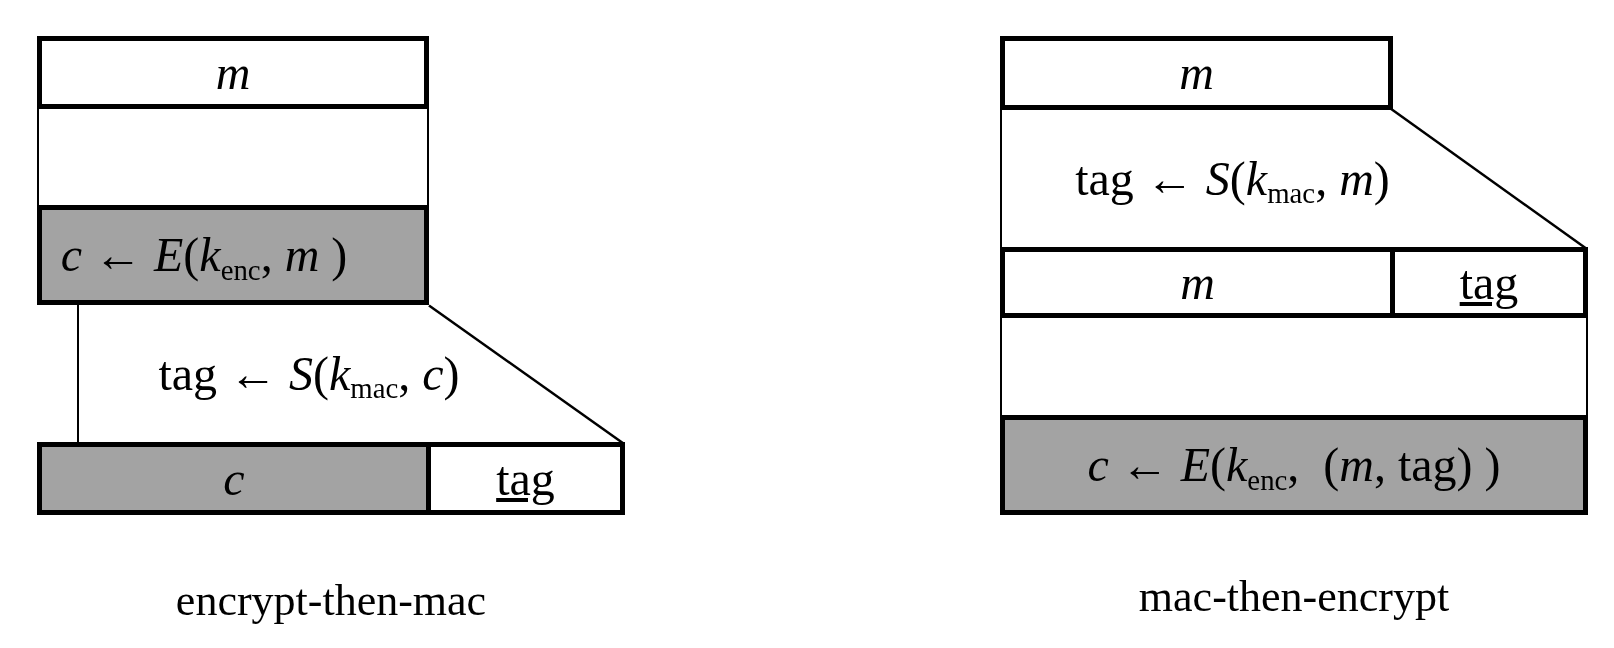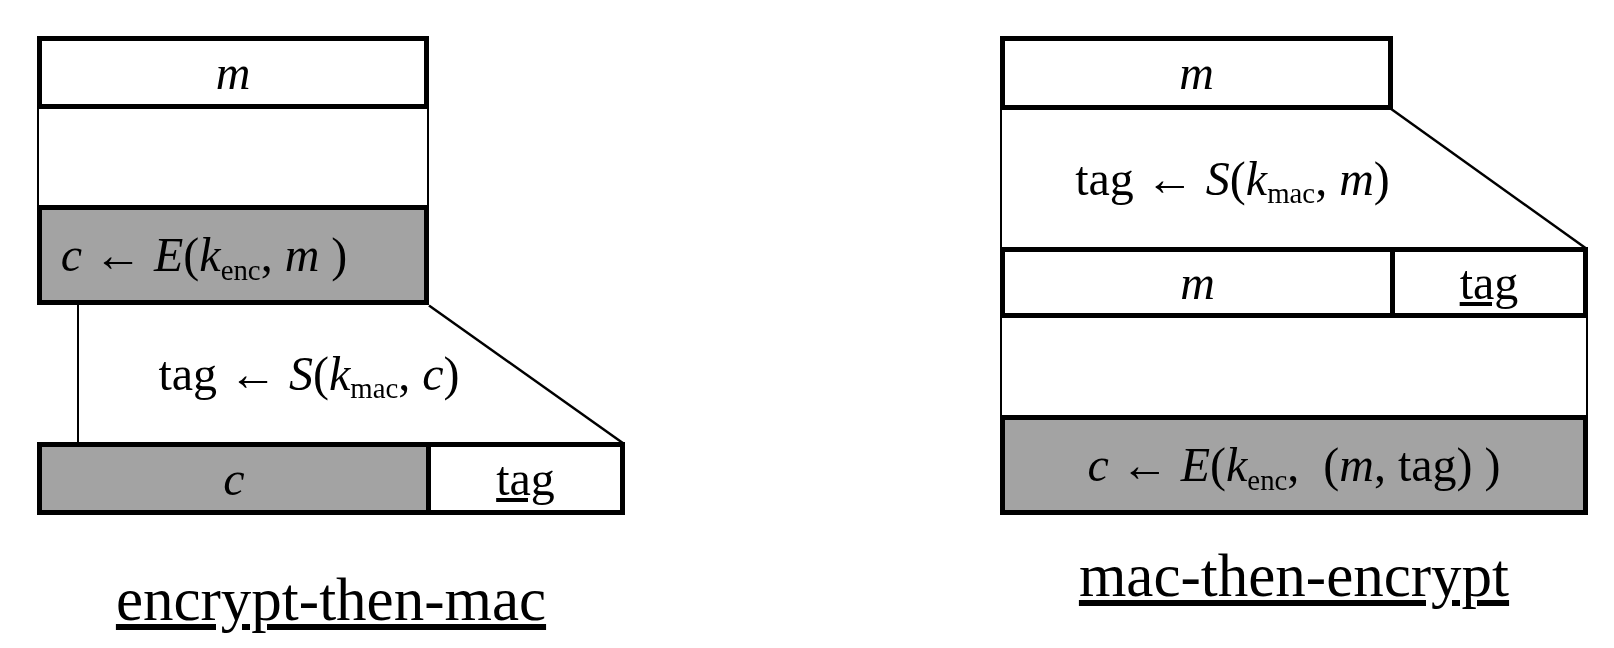--- a/index.html
+++ b/index.html
@@ -15,21 +15,21 @@
   .left-thin{border-left:2.5px solid #000;}
   .region{display:flex;align-items:center;justify-content:center;}
   .row{display:flex;border:5px solid #000;background:#ffffff;}
   .cell{display:flex;align-items:center;justify-content:center;box-sizing:border-box;}
   .math{font-size:48px;white-space:pre;line-height:1;}
   .tok-it{font-style:italic;}
   .tok-rm{font-style:normal;}
   .tok-sub{font-style:normal;font-size:0.60em;position:relative;top:0.30em;letter-spacing:0;}
   .it{font-style:italic;}
   .rm{font-style:normal;text-decoration:underline;}
-  .caption{display:flex;align-items:center;justify-content:center;font-size:61px;text-decoration:underline;}
+  .caption{display:flex;align-items:center;justify-content:center;font-size:44px;}
   .overlay{position:absolute;left:0;top:0;pointer-events:none;}
 </style>
 </head>
 <body>
 
 <div class="canvas">
 
   <svg class="overlay" width="1614" height="648" viewBox="0 0 1614 648">
     <line x1="429" y1="305.5" x2="623.5" y2="443.5" stroke="#000" stroke-width="2.5"></line>
     <line x1="1390.5" y1="108.5" x2="1585.5" y2="248" stroke="#000" stroke-width="2.5"></line>
@@ -81,16 +81,16 @@
         <span class="math rm">tag</span>
       </div>
     </div>
 
     <div class="abs side-thin" style="left:1000px;top:318px;width:588px;height:97px;"></div>
 
     <div class="abs box thick grayfill" style="left:1000px;top:415px;width:588px;height:100px;font-family:Liberation Serif, serif;">
       <span class="math"><span class="tok-it">c</span><span class="tok-rm"> ← </span><span class="tok-it">E</span><span class="tok-rm">(</span><span class="tok-it">k</span><span class="tok-sub">enc</span><span class="tok-rm">,  (</span><span class="tok-it">m</span><span class="tok-rm">, tag) )</span></span>
     </div>
 
-    <div class="abs caption" style="left:1000px;top:532px;width:588px;height:88px;">mac-then-encrypt</div>
+    <div class="abs caption" style="left:1000px;top:552px;width:588px;height:88px;">mac-then-encrypt</div>
   </section>
 
 </div>
 
 </body></html>

